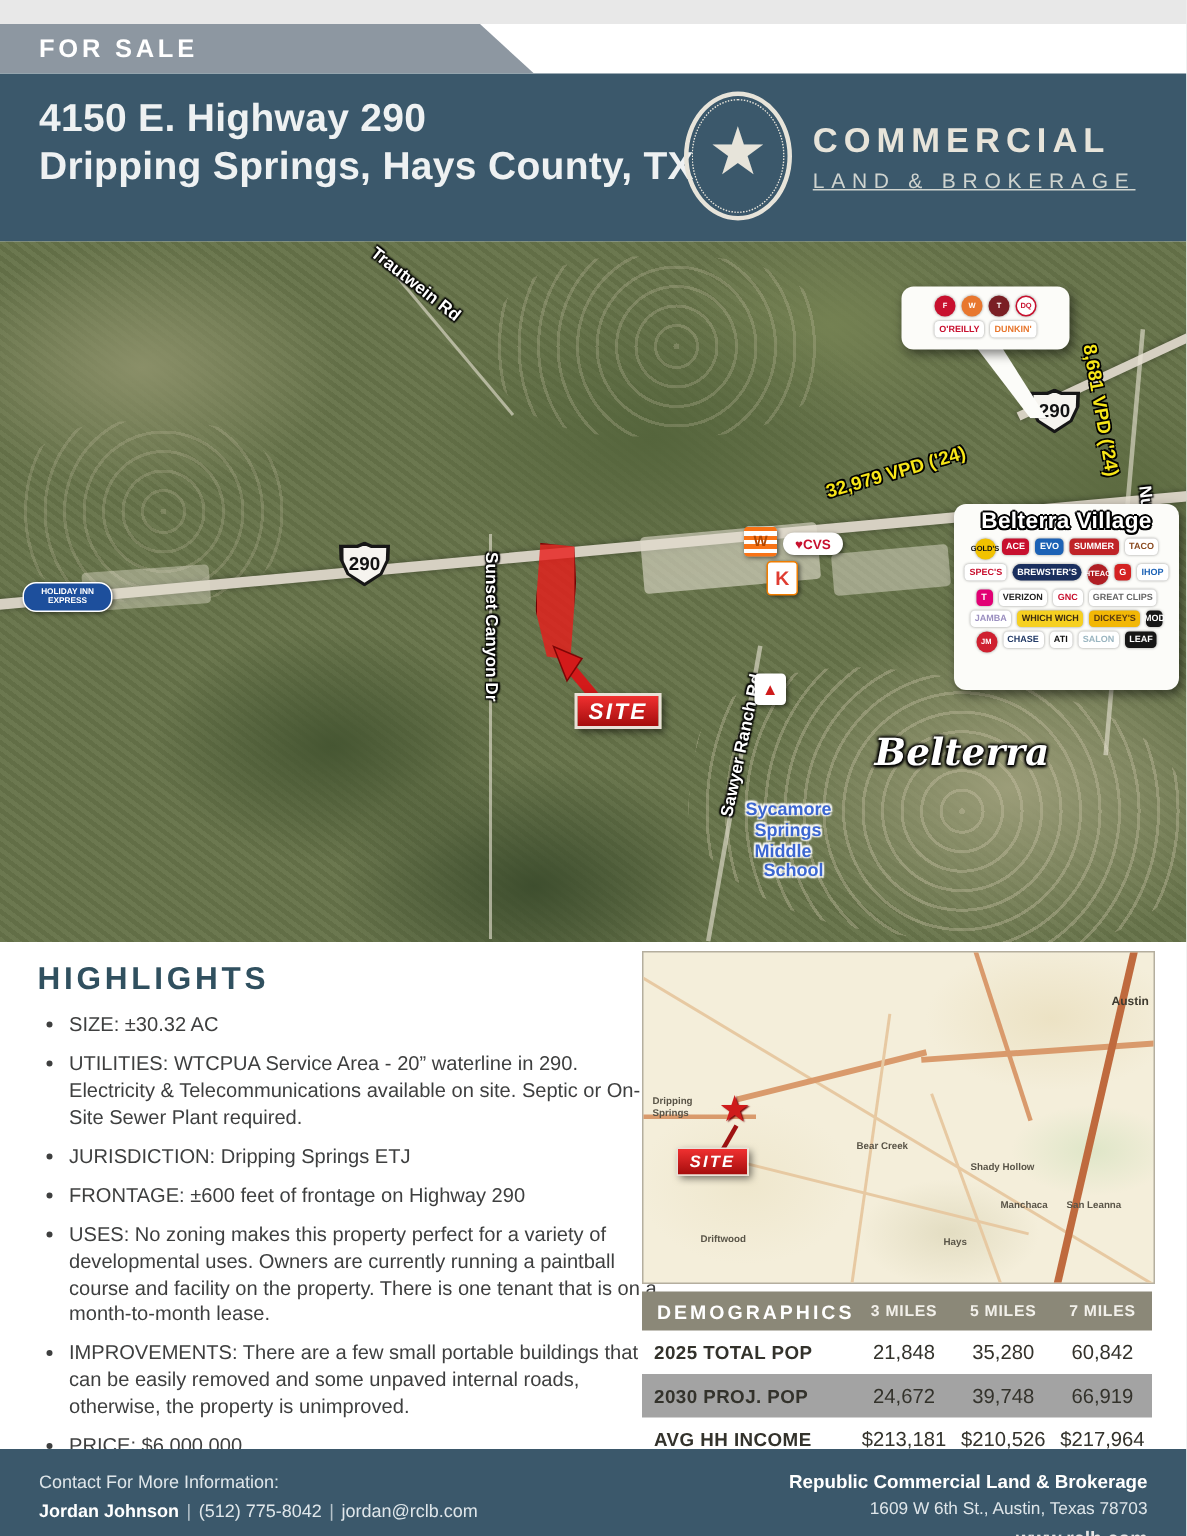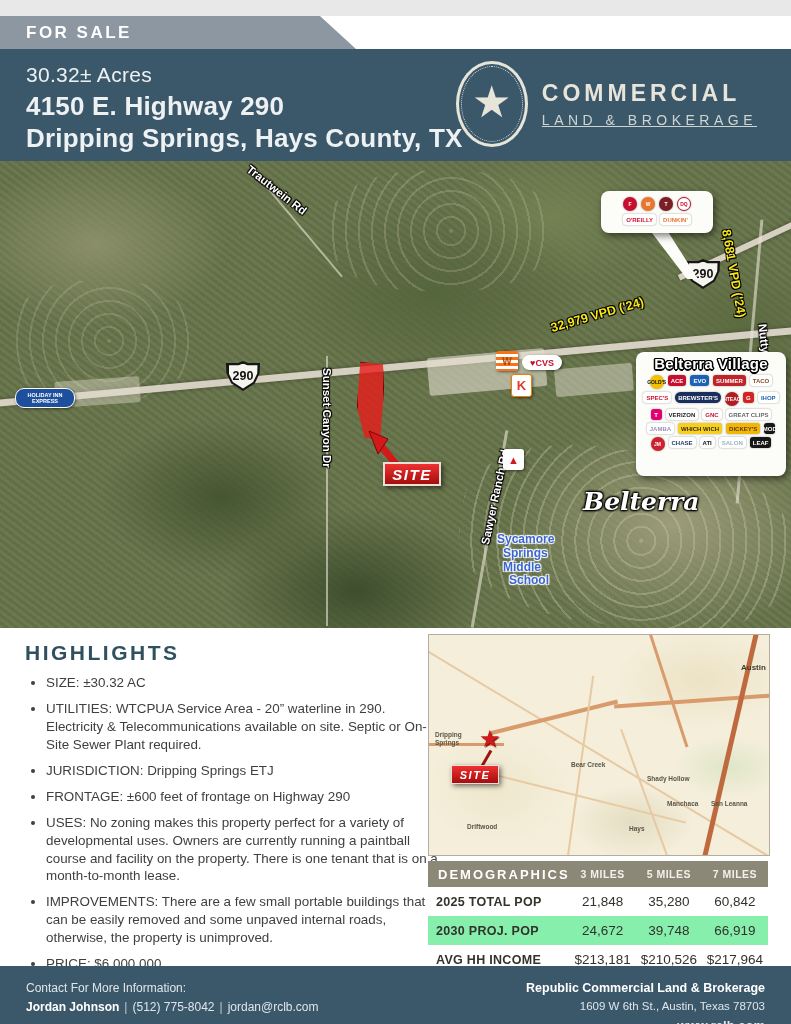--- a/index.html
+++ b/index.html
@@ -91,21 +91,21 @@
   .lroad.major{background:#bf6a3e;}
   .lplace{color:#5a5548;font-size:6.5px;font-weight:700;white-space:nowrap;}
   .demo{position:absolute;left:428px;top:233px;width:340px;border-collapse:collapse;}
   .demo th,.demo td{padding:0;}
   .demo .dh{background:#8b8878;height:26px;}
   .demo .dh .t1{color:#fff;font-size:13px;font-weight:700;letter-spacing:2px;text-align:left;padding-left:10px;}
   .demo .dh .t2{color:#f2f0ea;font-size:10.5px;font-weight:700;text-align:center;letter-spacing:.5px;}
   .demo td{height:29px;font-size:13px;color:#33322b;}
   .demo td.lab{font-weight:700;letter-spacing:.3px;padding-left:8px;font-size:12.5px;}
   .demo td.val{text-align:center;font-size:13.5px;}
-  .demo tr.alt{background:#86efac;}
+  .demo tr.alt{background:#a3a3a3;}
   
   .footer{position:absolute;top:950px;left:0;width:791px;height:74px;background:#3b586b;
           display:flex;justify-content:space-between;box-sizing:border-box;padding:13px 26px;}
   .foot-left{color:#dfe6ea;font-size:12px;line-height:1.55;}
   .foot-left .nm{font-weight:700;color:#fff;}
   .foot-left .sep{opacity:.75;padding:0 5px;}
   .foot-right{color:#dfe6ea;font-size:11.5px;text-align:right;line-height:1.55;}
   .foot-right .co{font-weight:700;font-size:12.5px;color:#fff;}
   .foot-right .web{font-weight:700;font-size:13px;color:#e5e5e5;}
 </style>
@@ -113,21 +113,20 @@
 <body>
 
 <div class="page">
 
   <div class="ribbon">
     <span>FOR SALE</span>
   </div>
 
   <div class="hdr">
     <div class="hdr-left">
-      <div class="hdr-acres">30.32± Acres</div>
       <div class="hdr-addr">4150 E. Highway 290</div>
       <div class="hdr-city">Dripping Springs, Hays County, TX</div>
     </div>
     <div class="hdr-logo">
       <div class="logo-circle">
         <div class="inner">
           <span class="logo-star">★</span>
         </div>
       </div>
       <div class="logo-text">
@@ -197,21 +196,21 @@
       <div class="chips">
         <span class="chip rd" style="background:#c8102e;color:#fff;">F</span>
         <span class="chip rd" style="background:#e8772e;color:#fff;">W</span>
         <span class="chip rd" style="background:#7a1f24;color:#fff;">T</span>
         <span class="chip rd" style="background:#fff;color:#c8102e;border:1px solid #c8102e;">DQ</span>
         <span class="chip" style="background:#fff;color:#c8102e;">O'REILLY</span>
         <span class="chip" style="background:#fff;color:#e8772e;">DUNKIN'</span>
       </div>
     </div>
 
-    <div class="callout" style="left:636px;top:191px;width:150px;height:124px;">
+    <div class="callout" style="left:636px;top:175px;width:150px;height:124px;">
       <span class="bv-title">Belterra Village</span>
       <div class="chips">
         <span class="chip rd" style="background:#f2c200;color:#111;">GOLD'S</span>
         <span class="chip" style="background:#c8102e;color:#fff;">ACE</span>
         <span class="chip" style="background:#1c62b5;color:#fff;">EVO</span>
         <span class="chip" style="background:#c02428;color:#fff;">SUMMER</span>
         <span class="chip" style="background:#fff;color:#8a4a1f;">TACO</span>
         <span class="chip" style="background:#fff;color:#c8102e;">SPEC'S</span>
         <span class="chip" style="background:#1a2f5e;color:#fff;border-radius:6px;">BREWSTER'S</span>
         <span class="chip rd" style="background:#b01e24;color:#fff;">HTEAO</span>

